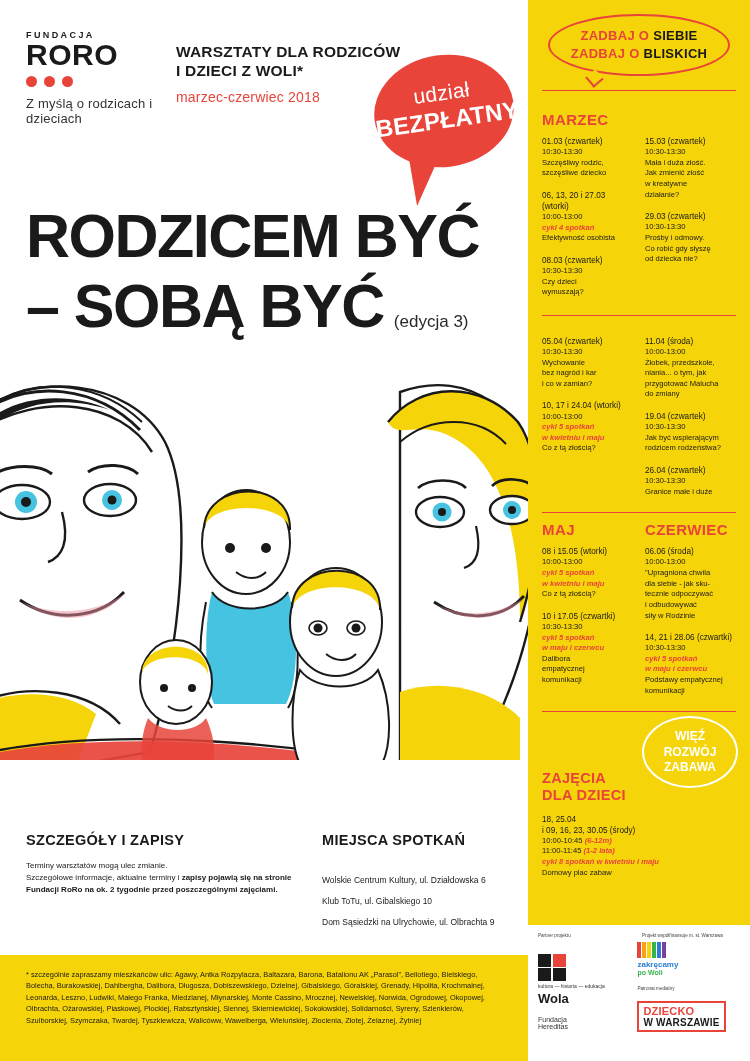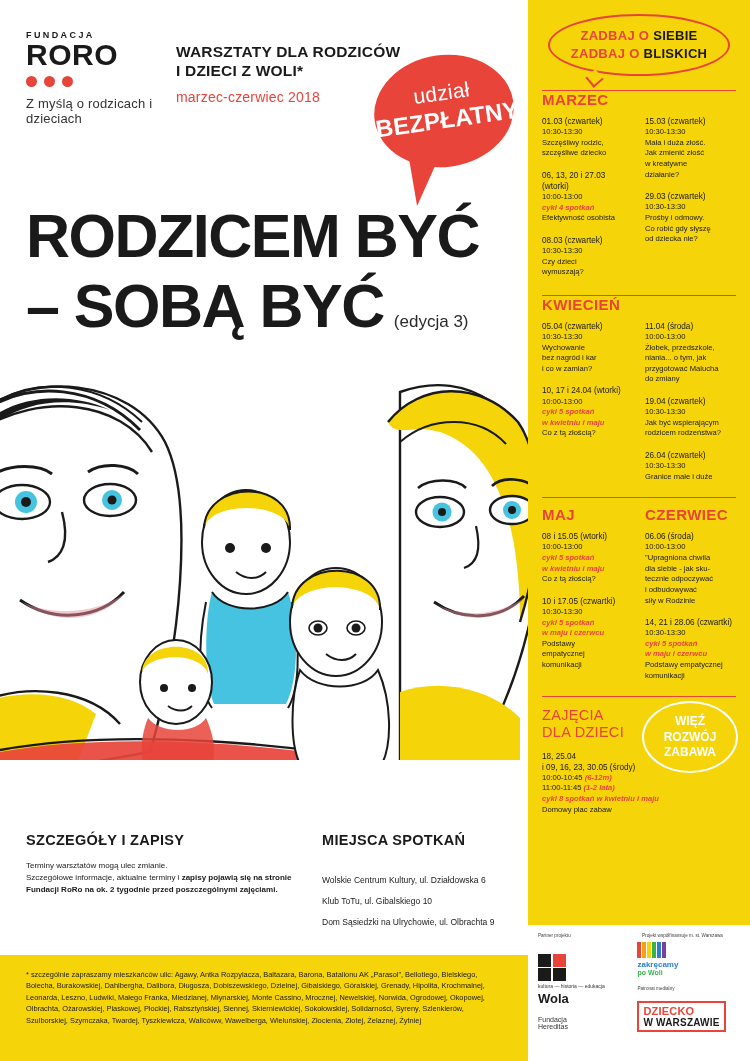--- a/index.html
+++ b/index.html
@@ -75,36 +75,36 @@
     border: 2.5px solid #e8443a; border-radius: 50%/50%;
     display: flex; flex-direction: column; align-items: center; justify-content: center;
     color: #e8443a; font-size: 13px; font-weight: bold; letter-spacing: .3px; line-height: 1.35;
     text-align: center;
   }
   .bubble .hl { color: #1a1a1a; }
   .bubble-tail { position: absolute; left: 38px; bottom: -11px; width: 13px; height: 13px;
     border-right: 2.5px solid #e8443a; border-bottom: 2.5px solid #e8443a; background: #f6d40a;
     transform: rotate(50deg); }
 
-  .month { margin: 0 14px; border-top: 1.5px solid #e8443a; padding-top: 0; }
+  .month { margin: 0 14px; border-top: 1.5px solid #e8443a; padding-top: 20px; }
   .month-title { color: #e8443a; font-weight: bold; font-size: 15px; letter-spacing: .4px; margin-bottom: 8px; }
   .month-cols { display: flex; gap: 12px; }
   .mcol { width: 50%; }
   .ev { margin-bottom: 11px; }
   .ev .d { font-size: 8.2px; font-weight: bold; color: #1a1a1a; line-height: 1.35; }
   .ev .d span { font-weight: normal; }
   .ev .t { font-size: 7.6px; color: #1a1a1a; line-height: 1.4; }
   .ev .c { font-size: 7.6px; color: #e8443a; font-style: italic; font-weight: bold; line-height: 1.4; }
   .ev .red { color: #e8443a; font-weight: bold; font-style: italic; }
 
   .two-months { display: flex; margin: 0 14px; border-top: 1.5px solid #e8443a; padding-top: 8px; gap: 12px; }
   .two-months > div { width: 50%; }
 
   .kids { margin: 0 14px; border-top: 1.5px solid #e8443a; padding-top: 10px; position: relative; }
-  .kids-title { color: #e8443a; font-weight: normal; font-size: 14.5px; line-height: 1.15; letter-spacing: .3px; }
+  .kids-title { color: #e8443a; font-weight: bold; font-size: 14.5px; line-height: 1.15; letter-spacing: .3px; margin-top: 48px; }
   .kids-body { margin-top: 10px; width: 125px; }
 
   .bubble2 {
     position: absolute; right: -2px; top: 4px; width: 96px; height: 72px;
     border: 2.5px solid #fff; border-radius: 50%/50%;
     display: flex; flex-direction: column; align-items: center; justify-content: center;
     color: #fff; font-size: 12px; font-weight: bold; line-height: 1.3; text-align: center;
   }
 
   
@@ -312,21 +312,20 @@
             <div class="t">10:30-13:30</div>
             <div class="t" style="white-space:pre-line">Prośby i odmowy.
 Co robić gdy słyszę
 od dziecka nie?</div>
           </div>
         </div>
       </div>
     </div>
 
     <div class="month" style="margin-top:6px">
-      <div class="month-title">KWIECIEŃ</div>
       <div class="month-cols">
         <div class="mcol">
           <div class="ev">
             <div class="d"><span>05.04</span> <span>(czwartek)</span></div>
             <div class="t">10:30-13:30</div>
             <div class="t" style="white-space:pre-line">Wychowanie
 bez nagród i kar
 i co w zamian?</div>
           </div>
           <div class="ev">
@@ -369,21 +368,21 @@
           <div class="t">10:00-13:00</div>
           <div class="c" style="white-space:pre-line">cykl 5 spotkań
 w kwietniu i maju</div>
           <div class="t">Co z tą złością?</div>
         </div>
         <div class="ev">
           <div class="d"><span>10 i 17.05</span> <span>(czwartki)</span></div>
           <div class="t">10:30-13:30</div>
           <div class="c" style="white-space:pre-line">cykl 5 spotkań
 w maju i czerwcu</div>
-          <div class="t" style="white-space:pre-line">Podstawy
+          <div class="t" style="white-space:pre-line">Dalibora
 empatycznej
 komunikacji</div>
         </div>
       </div>
       <div>
         <div class="month-title">CZERWIEC</div>
         <div class="ev">
           <div class="d"><span>06.06</span> <span>(środa)</span></div>
           <div class="t">10:00-13:00</div>
           <div class="t" style="white-space:pre-line">"Upragniona chwila

